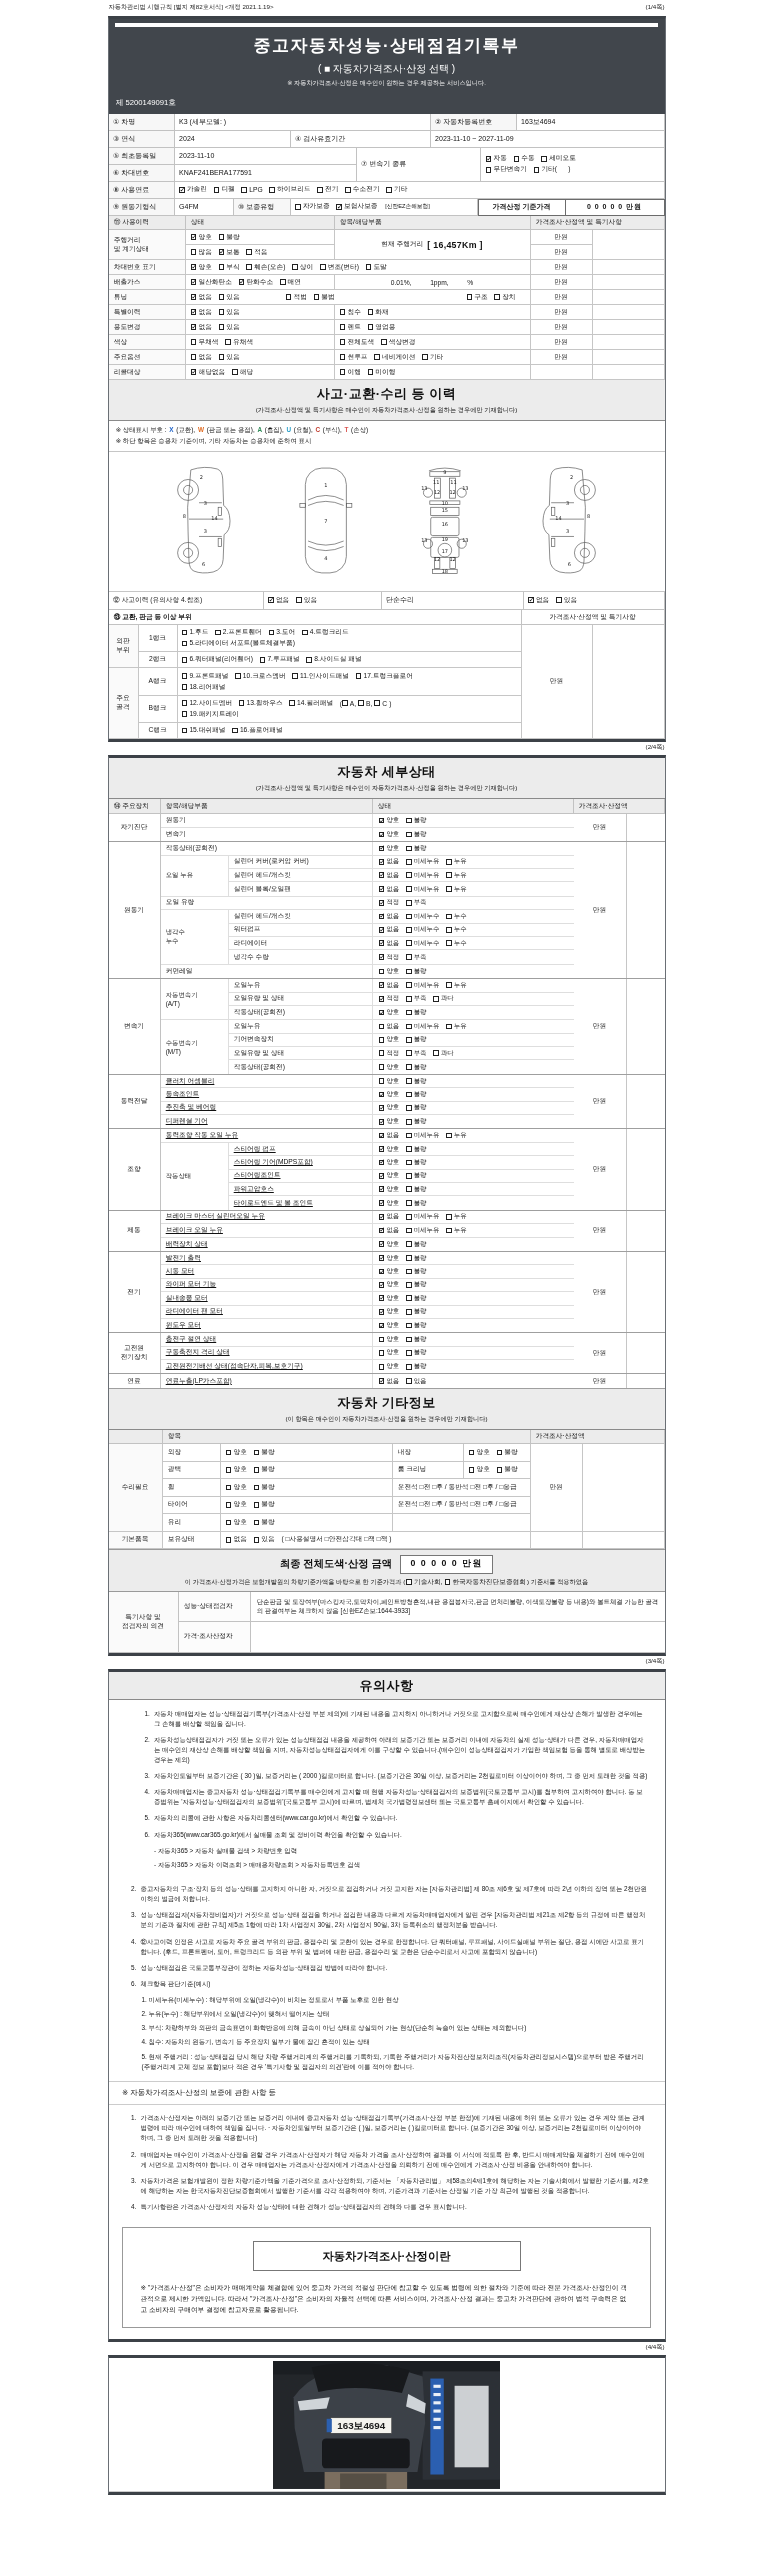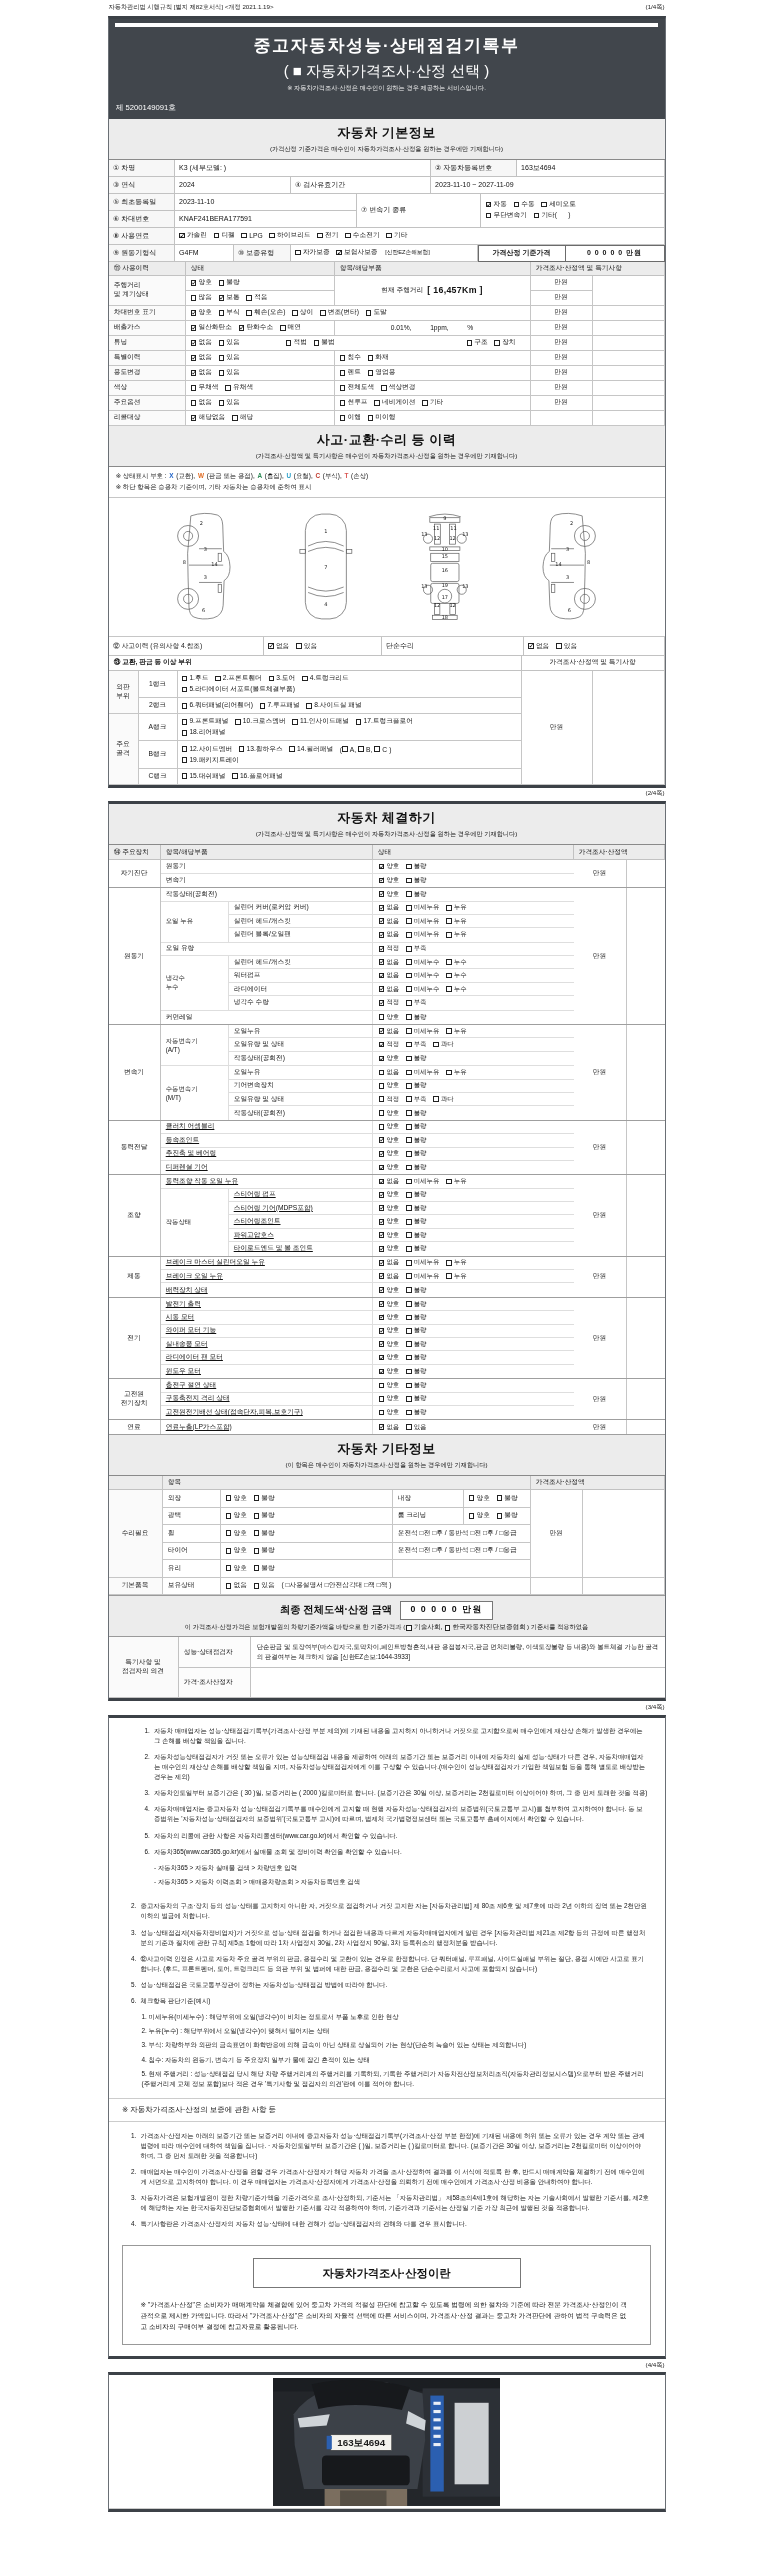--- a/index.html
+++ b/index.html
@@ -6,21 +6,21 @@
   body{width:773px;height:2576px;overflow:hidden;background:#fff;color:#111;
        font-family:"Liberation Sans","DejaVu Sans",sans-serif;font-size:6.7px}
   .wrap{width:558px;margin:0 auto}
   .topnote{display:flex;justify-content:space-between;font-size:6.2px;padding:3.1px 1px 4.1px;color:#222}
   .pagewrap{border:0.5px solid #6a6f75;border-top:3.6px solid #3c4147;border-bottom:3.6px solid #3c4147;background:#fff}
   .pgmark{text-align:right;font-size:6.2px;padding:1.5px 1px 2.6px;color:#222}
 
   .dkhead{background:#41464c;color:#fff;text-align:center;padding:4.1px 6.2px 6.2px}
   .dkstrip{height:3.6px;background:#fff;margin-bottom:7.2px}
   .dktitle{font-size:17px;font-weight:bold;letter-spacing:1.5px}
-  .dksub{font-size:15px;margin-top:4.6px}
+  .dksub{font-size:10px;margin-top:4.6px}
   .dksubnote{font-size:6.2px;margin-top:3.6px;color:#f0f0f0}
   .docno{background:#41464c;color:#fff;font-size:7.7px;font-weight:normal;padding:3.1px 7.2px 6.2px;text-align:left}
 
   .band{background:#ececec;border-bottom:0.5px solid #8a8a8a;text-align:center;padding:5.2px 0 4.6px}
   .band .bt{font-size:13px;font-weight:bold;letter-spacing:0.5px}
   .band .bn{font-size:6.2px;margin-top:3.1px}
 
   .cb{display:inline-block;width:5.7px;height:5.7px;border:0.8px solid #222;background:#fff;position:relative;margin-right:2.1px;flex:none}
   .cb.on:after{content:"✓";position:absolute;left:-0.5px;top:-3.1px;font-size:7.2px;font-weight:bold;color:#000}
   .opt{display:inline-flex;align-items:center;margin-right:6.7px;white-space:nowrap}
@@ -129,24 +129,20 @@
 
   <div class="pagewrap">
     <div class="dkhead">
       <div class="dkstrip"></div>
       <div class="dktitle">중고자동차성능·상태점검기록부</div>
       <div class="dksub">( ■ 자동차가격조사·산정 선택 )</div>
       <div class="dksubnote">※ 자동차가격조사·산정은 매수인이 원하는 경우 제공하는 서비스입니다.</div>
     </div>
     <div class="docno">제 5200149091호</div>
 
-    <div class="band">
-      <div class="bt">자동차 기본정보</div>
-      <div class="bn">(가격산정 기준가격은 매수인이 자동차가격조사·산정을 원하는 경우에만 기재합니다)</div>
-    </div>
 
     <div>
       <div class="frow">
         <div class="cell lab" style="width:66px">① 차명</div>
         <div class="cell" style="width:256px">K3 (세부모델: )</div>
         <div class="cell lab" style="width:86px">② 자동차등록번호</div>
         <div class="cell" style="flex:1">163보4694</div>
       </div>
       <div class="frow">
         <div class="cell lab" style="width:66px">③ 연식</div>
@@ -724,21 +720,21 @@
               <span class="ol">16.플로어패널</span>
             </span></div></div>
         <div class="rcell won" style="grid-area: 1 / 4 / span 5;">만원</div>
         <div class="rcell" style="grid-area: 1 / 5 / span 5;"></div>
       </div>
   </div>
   <div class="pgmark">(2/4쪽)</div>
 
   <div class="pagewrap">
     <div class="band">
-      <div class="bt">자동차 체결하기</div>
+      <div class="bt">자동차 세부상태</div>
       <div class="bn">(가격조사·산정액 및 특기사항은 매수인이 자동차가격조사·산정을 원하는 경우에만 기재합니다)</div>
     </div>
     <div class="dhead">
       <div style="width:52px">⑭ 주요장치</div>
       <div style="width:212px">항목/해당부품</div>
       <div style="width:201px">상태</div>
       <div style="flex:1">가격조사·산정액</div>
     </div>
     <div id="detail-body">
         <div class="dgroup">
@@ -1658,20 +1654,23 @@
             <div class="opsub">가격·조사산정자</div>
             <div class="optext"></div>
           </div>
         </div>
       </div>
     </div>
   </div>
   <div class="pgmark">(3/4쪽)</div>
 
   <div class="pagewrap">
+    <div class="band">
+      <div class="bt">유의사항</div>
+    </div>
     <div class="ncontent ind" id="notice1">
         <div class="nitem">
           <span class="nn">1.</span>
           <span class="nt">자동차 매매업자는 성능·상태점검기록부(가격조사·산정 부분 제외)에 기재된 내용을 고지하지 아니하거나 거짓으로 고지함으로써 매수인에게 재산상 손해가 발생한 경우에는 그 손해를 배상할 책임을 집니다.</span>
         </div>
         <div class="nitem">
           <span class="nn">2.</span>
           <span class="nt">자동차성능상태점검자가 거짓 또는 오류가 있는 성능상태점검 내용을 제공하여 아래의 보증기간 또는 보증거리 이내에 자동차의 실제 성능·상태가 다른 경우, 자동차매매업자는 매수인의 재산상 손해를 배상할 책임을 지며, 자동차성능상태점검자에게 이를 구상할 수 있습니다.(매수인이 성능상태점검자가 가입한 책임보험 등을 통해 별도로 배상받는 경우는 제외)</span>
         </div>
         <div class="nitem">

